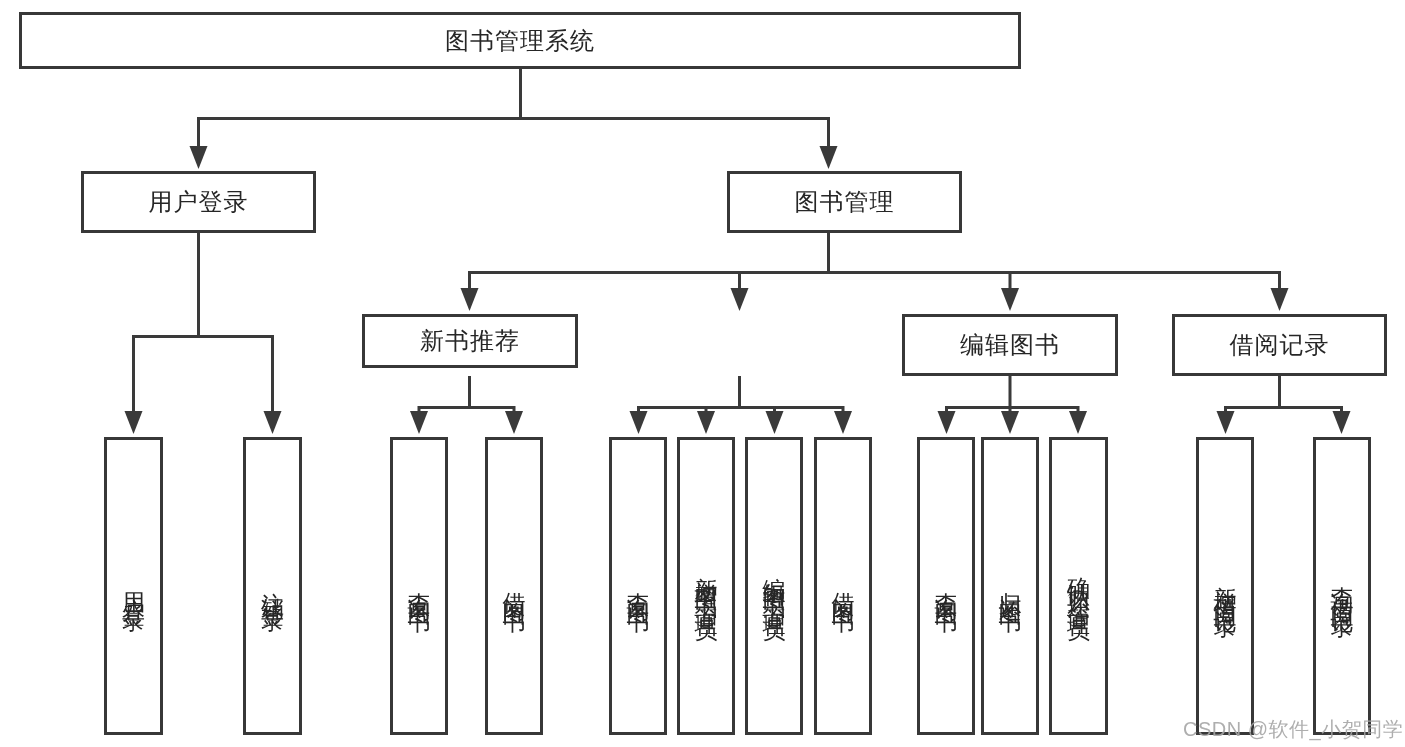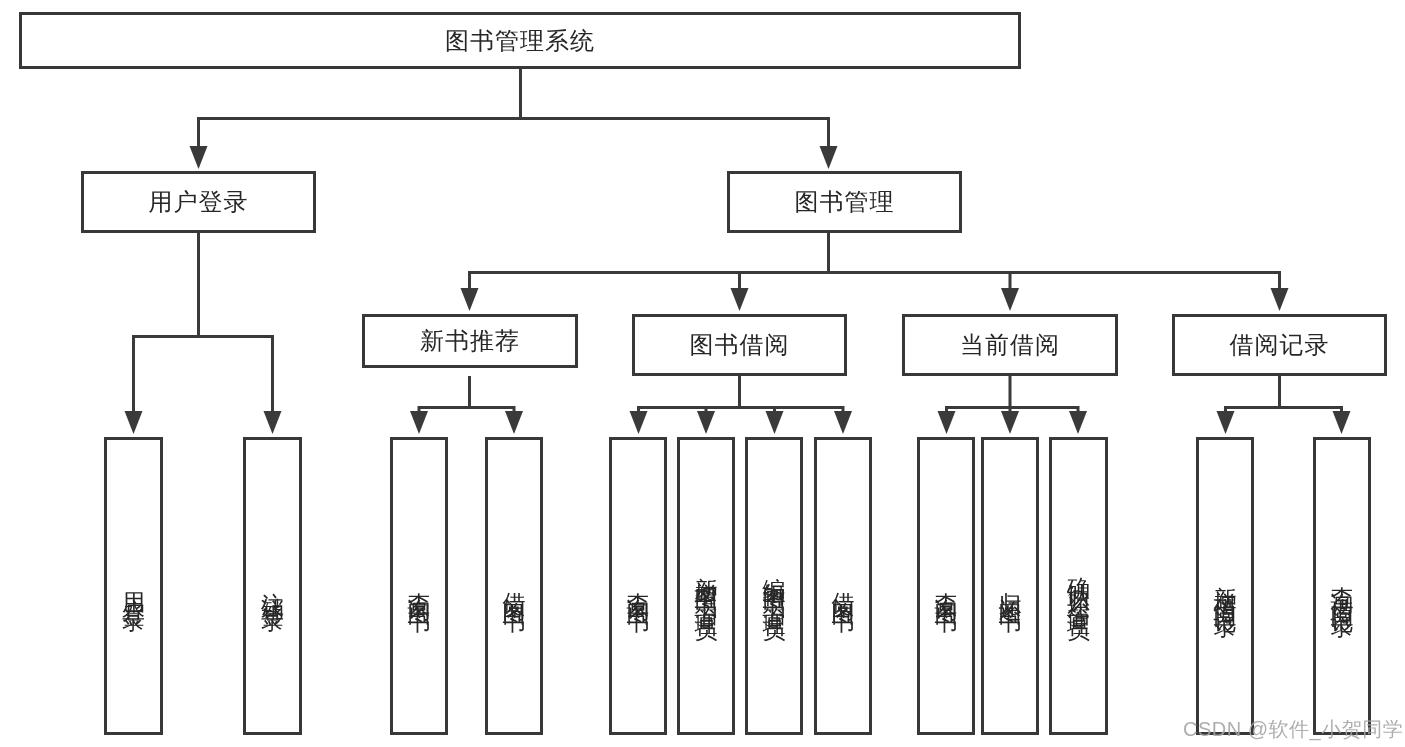--- a/index.html
+++ b/index.html
@@ -107,25 +107,22 @@
   <div class="node hnode" style="left:81px; top:171px; width:235px; height:62px;">
     <span>用户登录</span>
   </div>
   <div class="node hnode" style="left:711px; top:171px; width:235px; height:62px;margin-left:16px;">
     <span>图书管理</span>
   </div>
 
   <div class="node hnode" style="left:362px; top:314px; width:216px; height:54px;">
     <span>新书推荐</span>
   </div>
-  <div class="node hnode" style="left:632px; top:314px; width:215px; height:62px;">
-    <span>图书借阅</span>
-  </div>
   <div class="node hnode" style="left:902px; top:314px; width:216px; height:62px;">
-    <span>当前借阅</span>
+    <span>编辑图书</span>
   </div>
   <div class="node hnode" style="left:1172px; top:314px; width:215px; height:62px;justify-content:center;">
     <span>借阅记录</span>
   </div>
 
   <div class="node vnode" style="left:104px; top:437px; width:59px; height:298px;">
     <span class="vtext">用户登录</span>
   </div>
   <div class="node vnode" style="left:243px; top:437px; width:59px; height:298px;">
     <span class="vtext">注销登录</span>

